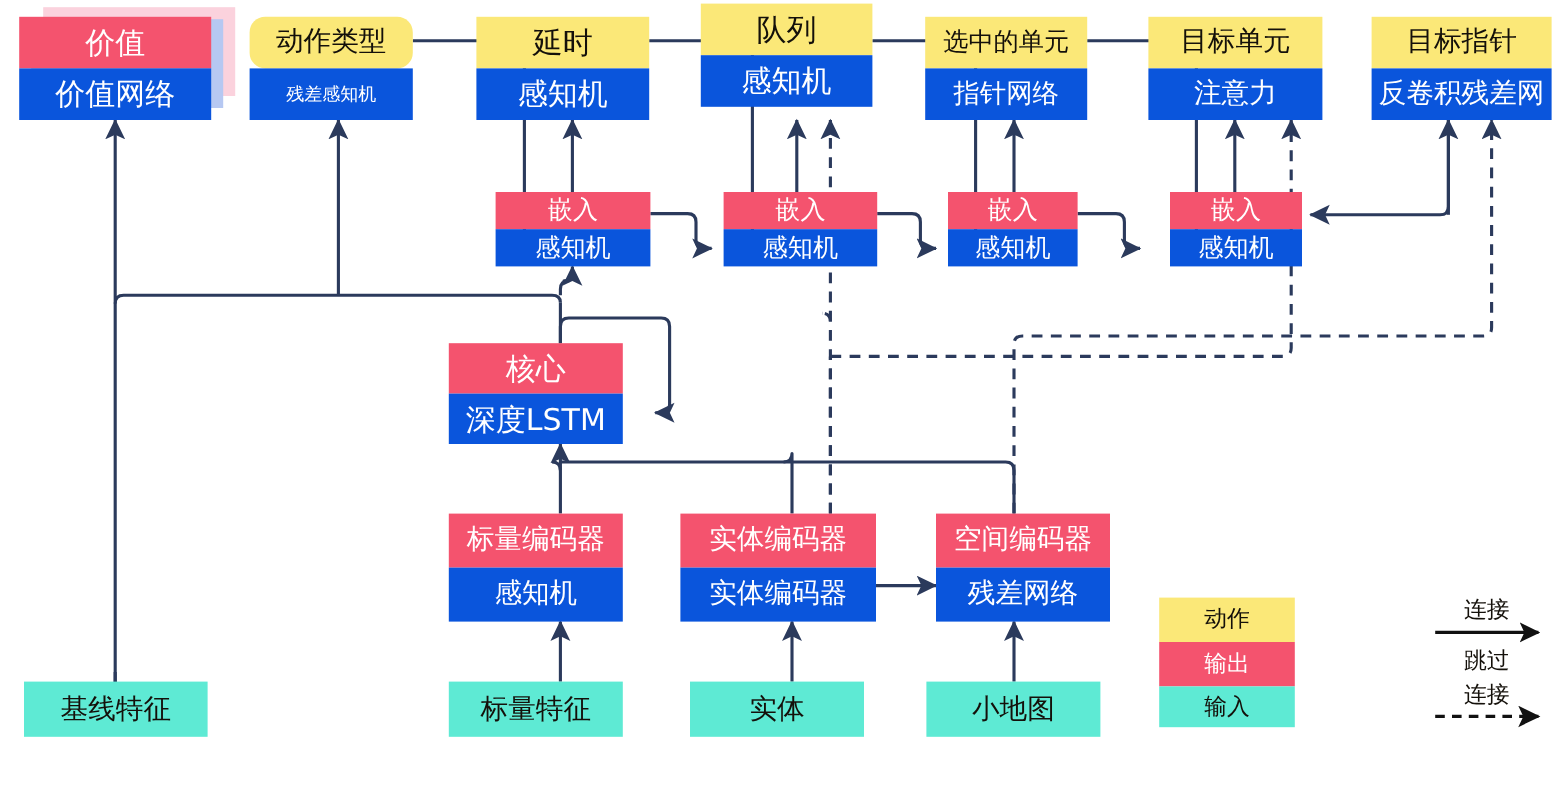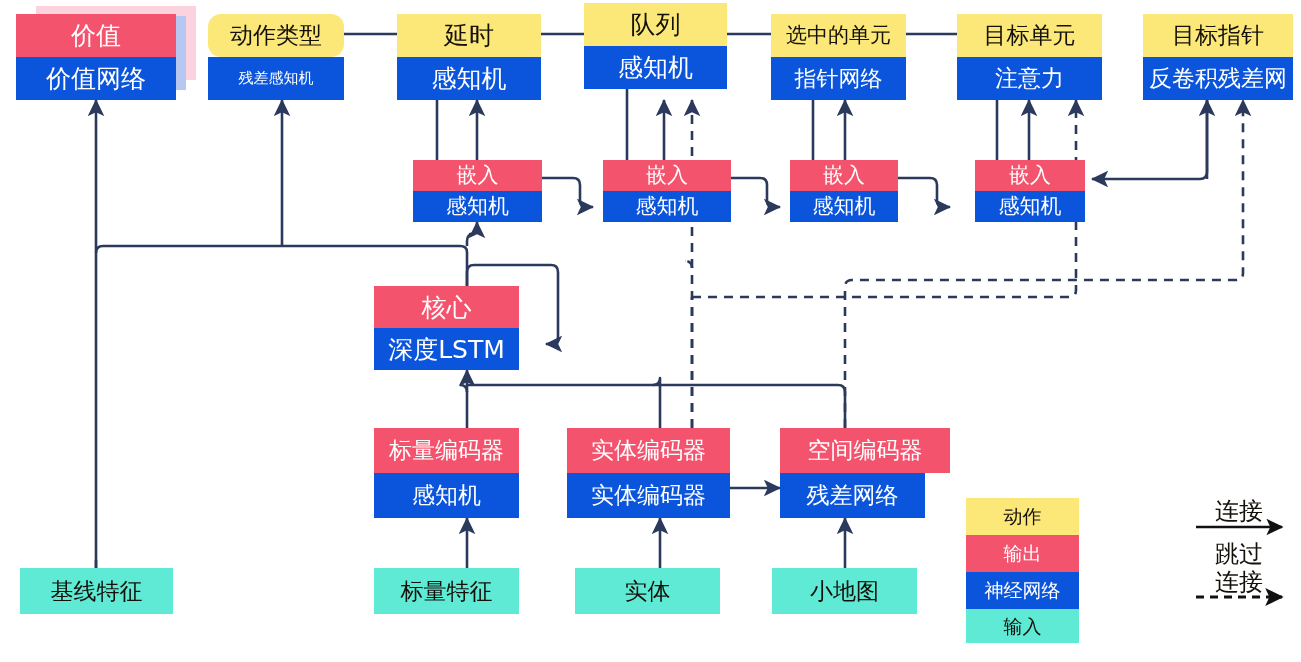--- a/index.html
+++ b/index.html
@@ -20,21 +20,21 @@
   .c-output{background:#f4536e;color:#ffffff;}
   .c-net{background:#0a55dc;color:#ffffff;}
   .c-input{background:#5eead4;color:#14100a;}
 
   .ghost{position:absolute;}
   .ghost .g1{position:absolute;background:#fbd2dd;}
   .ghost .g2{position:absolute;background:#b6c8f2;}
 
   .legend-box{position:absolute;}
   .legend-box .cell{font-size:19px;}
-  .legend-label{position:absolute;text-align:center;font-size:24px;color:#14100a;white-space:nowrap;}
+  .legend-label{position:absolute;text-align:center;font-size:19px;color:#14100a;white-space:nowrap;}
 </style>
 </head>
 <body>
 
 <div id="stage">
 
   <svg id="wires" viewBox="0 0 1301 662">
     <defs>
       <marker id="ah" markerWidth="9" markerHeight="9" refX="6.2" refY="3.2" orient="auto" markerUnits="strokeWidth">
         <path d="M0,0 L6.6,3.2 L0,6.4 L1.5,3.2 Z" fill="#2b3a5c"></path>
@@ -183,36 +183,35 @@
     <div class="cell c-output" style="width:145px;height:45px;font-size:23px;">标量编码器</div>
     <div class="cell c-net" style="width:145px;height:45px;font-size:23px;">感知机</div>
   </div>
 
   <div class="node" style="left:567px;top:428px;width:163px;height:90px;">
     <div class="cell c-output" style="width:163px;height:45px;font-size:23px;">实体编码器</div>
     <div class="cell c-net" style="width:163px;height:45px;font-size:23px;">实体编码器</div>
   </div>
 
   <div class="node" style="left:780px;top:428px;width:145px;height:90px;">
-    <div class="cell c-output" style="width:170px;height:45px;font-size:23px;">空间编码器</div>
+    <div class="cell c-output" style="width:145px;height:45px;font-size:23px;">空间编码器</div>
     <div class="cell c-net" style="width:145px;height:45px;font-size:23px;">残差网络</div>
   </div>
 
   <div class="cell c-input node" style="left:20px;top:568px;width:153px;height:46px;font-size:23px;">基线特征</div>
 
   <div class="cell c-input node" style="left:374px;top:568px;width:145px;height:46px;font-size:23px;">标量特征</div>
 
   <div class="cell c-input node" style="left:575px;top:568px;width:145px;height:46px;font-size:23px;">实体</div>
 
   <div class="cell c-input node" style="left:772px;top:568px;width:145px;height:46px;font-size:23px;">小地图</div>
 
   <div class="legend-box" style="left:966px;top:470px;width:135px;height:145px;margin-top:28px;">
     <div class="cell c-action" style="width:113px;height:37px;">动作</div>
     <div class="cell c-output" style="width:113px;height:37px;">输出</div>
-    <div class="cell c-net" style="width:113px;height:37px;">神经网络</div>
     <div class="cell c-input" style="width:113px;height:34px;">输入</div>
   </div>
 
   <div class="legend-label" style="left:1196px;top:495px;width:86px;">连接</div>
 
   <div class="legend-label" style="left:1196px;top:538px;width:86px;">跳过</div>
 
   <div class="legend-label" style="left:1196px;top:566px;width:86px;">连接</div>
 
 </div>

